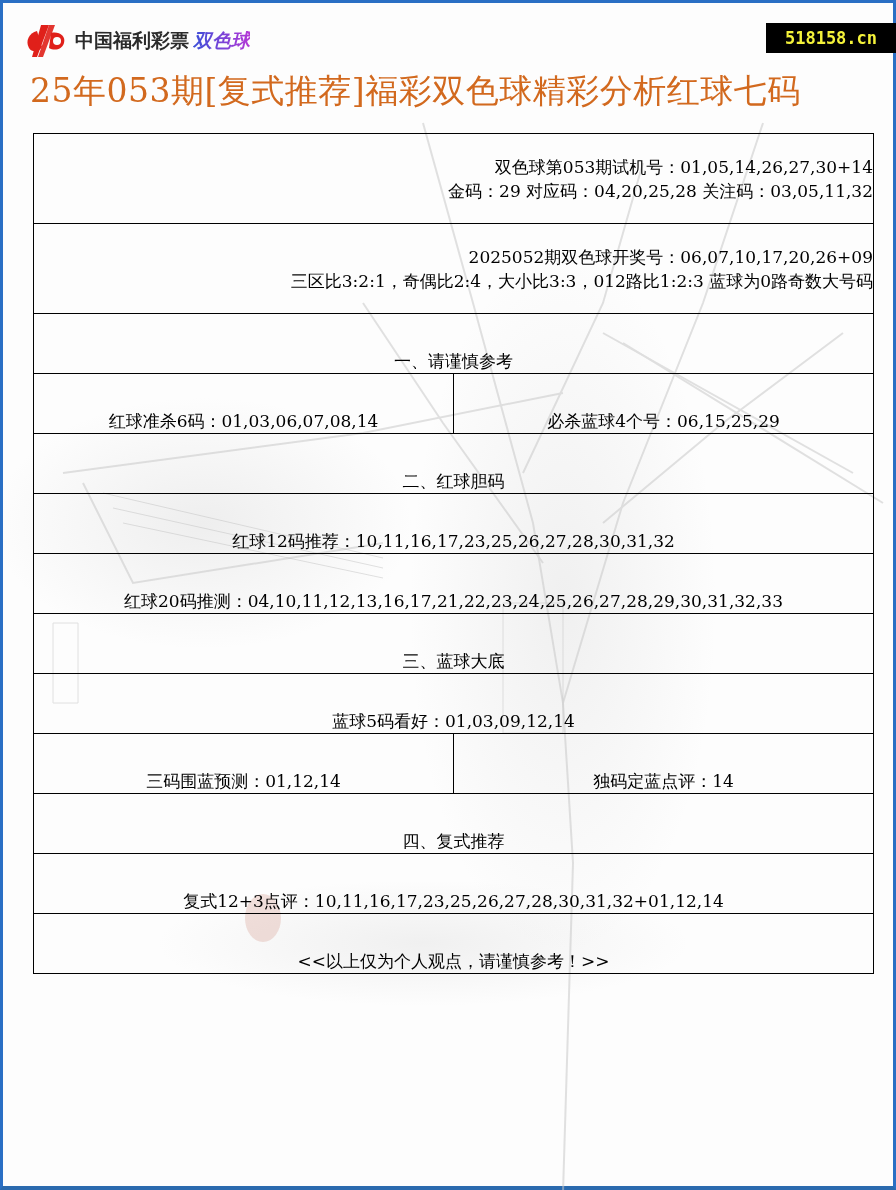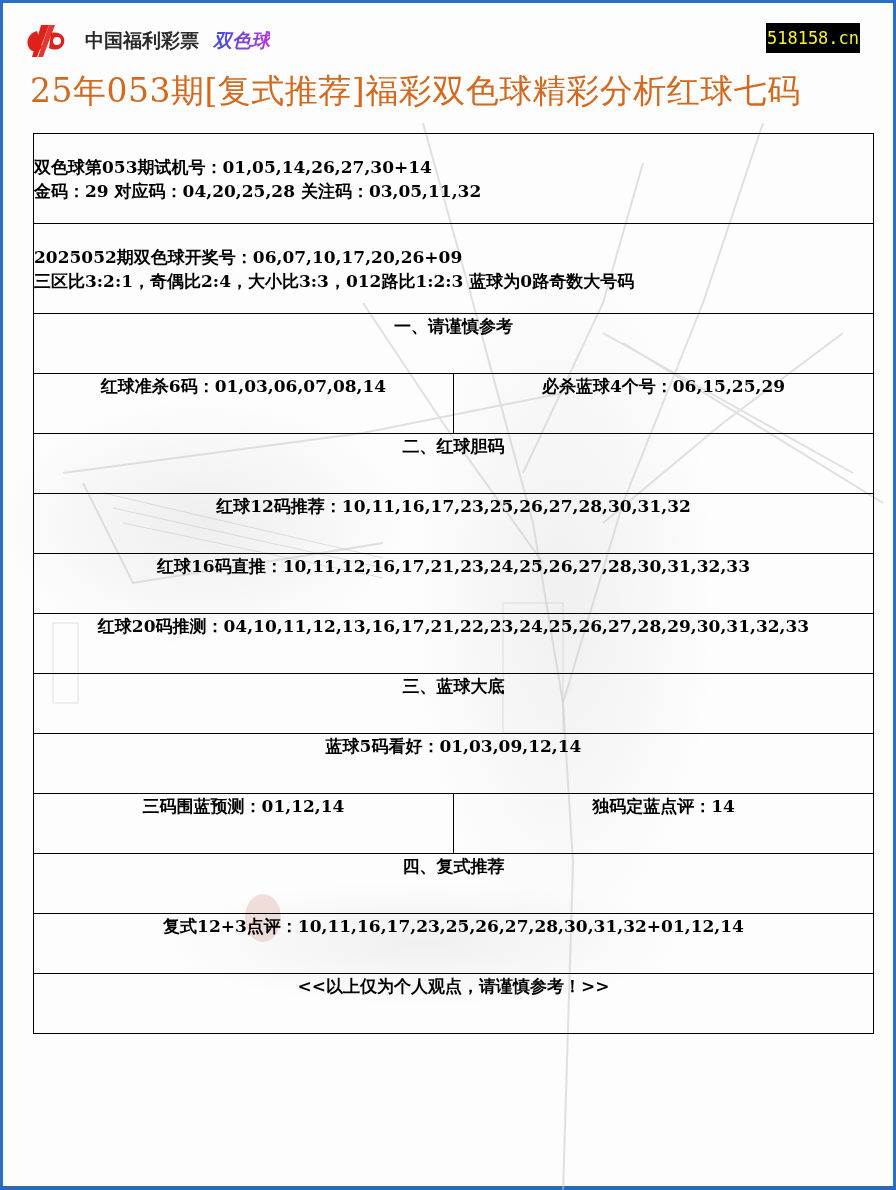--- a/index.html
+++ b/index.html
@@ -20,62 +20,62 @@
         radial-gradient(ellipse 300px 180px at 200px 520px, rgba(170,170,170,0.18), rgba(255,255,255,0) 70%),
         radial-gradient(ellipse 220px 500px at 560px 600px, rgba(160,160,160,0.14), rgba(255,255,255,0) 70%),
         radial-gradient(ellipse 380px 90px at 420px 940px, rgba(180,180,180,0.18), rgba(255,255,255,0) 70%),
         #fdfdfd;
     }
     
     .bg-deco { position: absolute; left: 0; top: 0; width: 896px; height: 1190px; pointer-events: none; }
 
     .logo {
       position: absolute; left: 20px; top: 20px; height: 36px;
-      display: flex; align-items: center; gap: 18px;
+      display: flex; align-items: center; gap: 8px;
     }
     .logo-mark { width: 44px; height: 36px; position: relative; }
     .logo-cn {
       font-family: "DejaVu Sans", "Liberation Sans", sans-serif;
       font-weight: bold; font-size: 19px; color: #2b2b2b; letter-spacing: 0px;
     }
     .logo-ssq {
       font-family: "DejaVu Sans", "Liberation Sans", sans-serif;
       font-weight: bold; font-style: italic; font-size: 19px;
       background: linear-gradient(90deg, #3a4fd8, #b437d6);
       -webkit-background-clip: text; background-clip: text; color: transparent;
       margin-left: -4px;
     }
     .site-badge {
-      position: absolute; left: 763px; top: 20px; width: 94px; height: 30px;
+      position: absolute; left: 763px; top: 20px; width: 130px; height: 30px;
       background: #000; color: #f4f23a;
       font-family: "DejaVu Sans Mono", "Liberation Mono", monospace;
-      font-size: 17px; font-weight: normal;
+      font-size: 17px; font-weight: bold;
       display: flex; align-items: center; justify-content: center;
     }
     .page-title {
       position: absolute; left: 27px; top: 66px; width: 850px;
       font-family: "DejaVu Serif", "Liberation Serif", serif;
       font-size: 33px; color: #d2691e; white-space: nowrap; letter-spacing: 0.5px;
       line-height: 44px;
     }
 
     .grid {
       position: absolute; left: 30px; top: 130px; width: 841px;
       border: 1px solid #000; box-sizing: border-box;
       border-bottom: none;
     }
     .row {
       display: flex; border-bottom: 1px solid #000; box-sizing: border-box;
       height: 60px;
     }
     .row.tall { height: 90px; }
     .cell {
-      flex: 1; display: flex; align-items: flex-start; justify-content: center;
+      flex: 1; display: flex; align-items: flex-end; justify-content: center;
       text-align: center; font-size: 17px; color: #000; line-height: 24px;
-      box-sizing: border-box; white-space: nowrap; font-weight: bold;
+      box-sizing: border-box; white-space: nowrap;
     }
     .cell.left-half { flex: 0 0 420px; border-right: 1px solid #000; }
     .cell.multi { flex-direction: column; }
     .cell.heading { font-size: 17px; }
   </style>
 </head>
 <body>
 
 <div class="frame">
 
@@ -145,23 +145,20 @@
     <div class="row">
       <div class="cell heading">二、红球胆码</div>
     </div>
 
 
 
     <div class="row">
       <div class="cell">红球12码推荐：10,11,16,17,23,25,26,27,28,30,31,32</div>
     </div>
 
-    <div class="row">
-      <div class="cell">红球16码直推：10,11,12,16,17,21,23,24,25,26,27,28,30,31,32,33</div>
-    </div>
 
     <div class="row">
       <div class="cell">红球20码推测：04,10,11,12,13,16,17,21,22,23,24,25,26,27,28,29,30,31,32,33</div>
     </div>
 
     <div class="row">
       <div class="cell heading">三、蓝球大底</div>
     </div>
 
     <div class="row">

